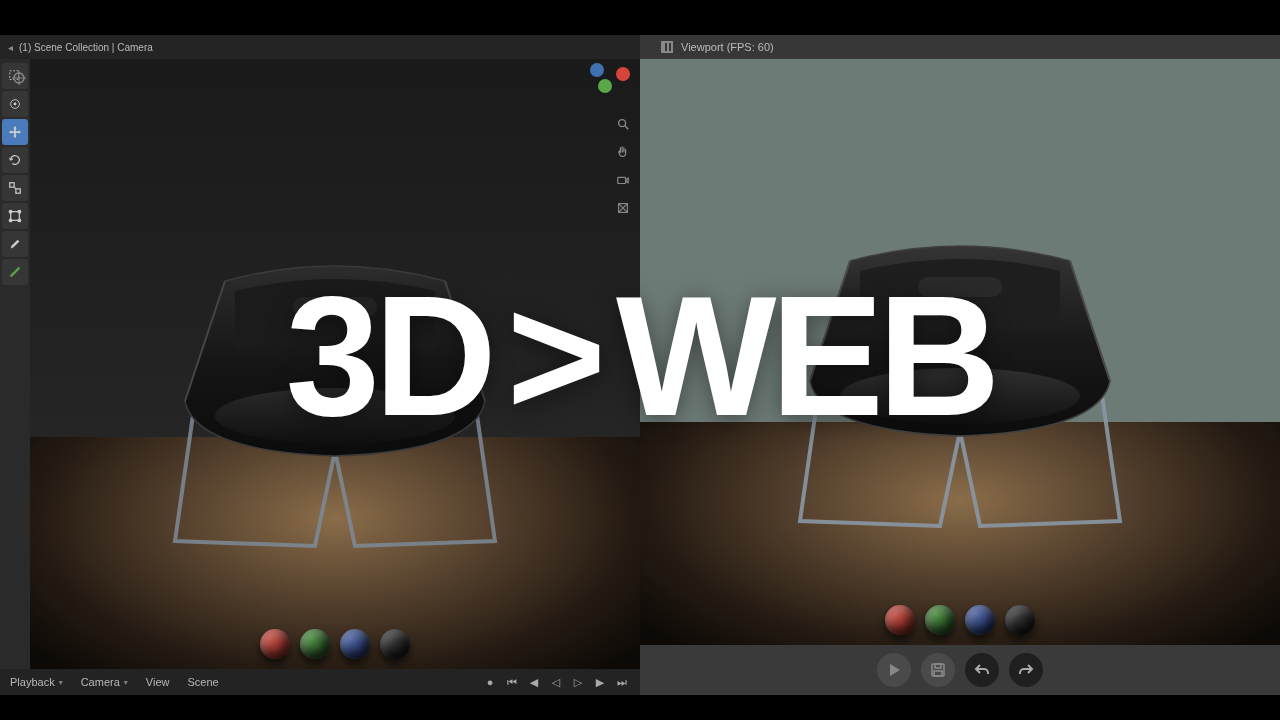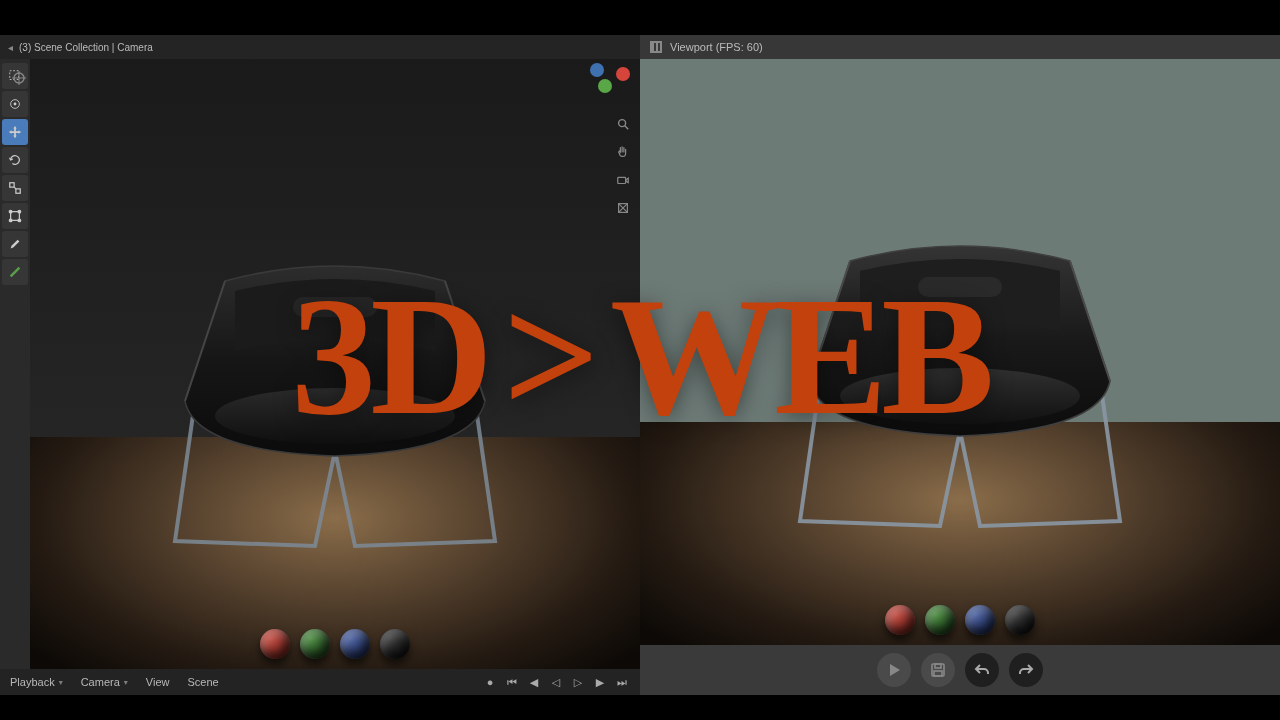--- a/index.html
+++ b/index.html
@@ -41,21 +41,21 @@
   background-size:20px 20px;background-position:0 0,0 10px,10px -10px,-10px 0}
 
 
 .blender-footer{position:absolute;bottom:0;left:0;right:0;height:26px;background:rgba(35,35,35,.95);display:flex;padding:0 10px;gap:18px;font-size:11px;z-index:10}
 .footer-item{color:#b8b8b8;cursor:pointer;display:flex;align-items:center;gap:4px}
 .footer-item .caret{font-size:8px;opacity:.6}
 .playback-ctrls{margin-left:auto;display:flex;gap:6px;align-items:center}
 .pb-btn{width:16px;height:16px;display:flex;align-items:center;justify-content:center;color:#aaa;cursor:pointer}
 
 
-.web-header{height:24px;background:#373737;display:flex;align-items:center;padding:0 10px;gap:8px;font-size:11px;color:#bbb;position:relative;z-index:10}
+.web-header{height:24px;background:#373737;display:flex;align-items:center;padding:0 21px;gap:8px;font-size:11px;color:#bbb;position:relative;z-index:10}
 .pause-box{width:12px;height:12px;background:#888;display:inline-flex;align-items:center;justify-content:center}
 .pause-box::before{content:"";width:2px;height:8px;background:#373737;box-shadow:4px 0 0 #373737;margin-left:-2px}
 
 .web-viewport{position:absolute;inset:24px 0 50px 0;background:#6d7b77}
 
 .web-footer{position:absolute;bottom:0;left:0;right:0;height:50px;background:#3a3a3a;display:flex;align-items:center;justify-content:center;gap:10px;z-index:10}
 .web-btn{width:34px;height:34px;border-radius:50%;background:#4a4a4a;display:flex;align-items:center;justify-content:center;color:#888;cursor:pointer}
 .web-btn.dark{background:#1f1f1f;color:#aaa}
 .web-btn svg{width:16px;height:16px}
 
@@ -75,36 +75,36 @@
 
 
 .balls{position:absolute;left:50%;bottom:10px;transform:translateX(-50%);display:flex;gap:10px}
 .ball{width:30px;height:30px;border-radius:50%;box-shadow:inset -4px -6px 8px rgba(0,0,0,.6),inset 4px 6px 8px rgba(255,255,255,.25),0 6px 8px rgba(0,0,0,.6)}
 .ball.red{background:radial-gradient(circle at 35% 30%,#c04a40,#5a1812)}
 .ball.green{background:radial-gradient(circle at 35% 30%,#4a8a40,#122a10)}
 .ball.blue{background:radial-gradient(circle at 35% 30%,#4a60a0,#101a3a)}
 .ball.black{background:radial-gradient(circle at 35% 30%,#3a3a3a,#050505)}
 
 
-.overlay-title{position:absolute;top:50%;left:50%;transform:translate(-50%,-52%);font-size:170px;font-weight:800;color:#c2410c;letter-spacing:-6px;white-space:nowrap;z-index:50;text-shadow:0 4px 24px rgba(0,0,0,.45);font-family:Liberation Serif, serif}
+.overlay-title{position:absolute;top:50%;left:50%;transform:translate(-50%,-52%);font-size:170px;font-weight:800;color:#ffffff;letter-spacing:-6px;white-space:nowrap;z-index:50;text-shadow:0 4px 24px rgba(0,0,0,.45);font-family:Liberation Sans, sans-serif}
 .overlay-title .gt{font-weight:800;margin:0 16px}
 
 .cursor-tool-top{position:absolute;top:36px;left:12px;color:#888;z-index:11}
 </style>
 </head>
 <body>
 
 <div class="letterbox-top"></div>
 
 <div class="content">
 
   <div class="panel-left">
     <div class="blender-header">
       <span class="chevron">◂</span>
-      <span class="breadcrumb">(3) Scene Collection | Camera</span>
+      <span class="breadcrumb">(1) Scene Collection | Camera</span>
     </div>
 
     <div class="cursor-tool-top">
       <svg width="14" height="14" viewBox="0 0 14 14">
           <circle cx="7" cy="7" r="5" fill="none" stroke="#888" stroke-width="1.4"></circle>
           <line x1="7" y1="0" x2="7" y2="14" stroke="#888"></line>
           <line x1="0" y1="7" x2="14" y2="7" stroke="#888"></line>
         </svg>
     </div>
 

